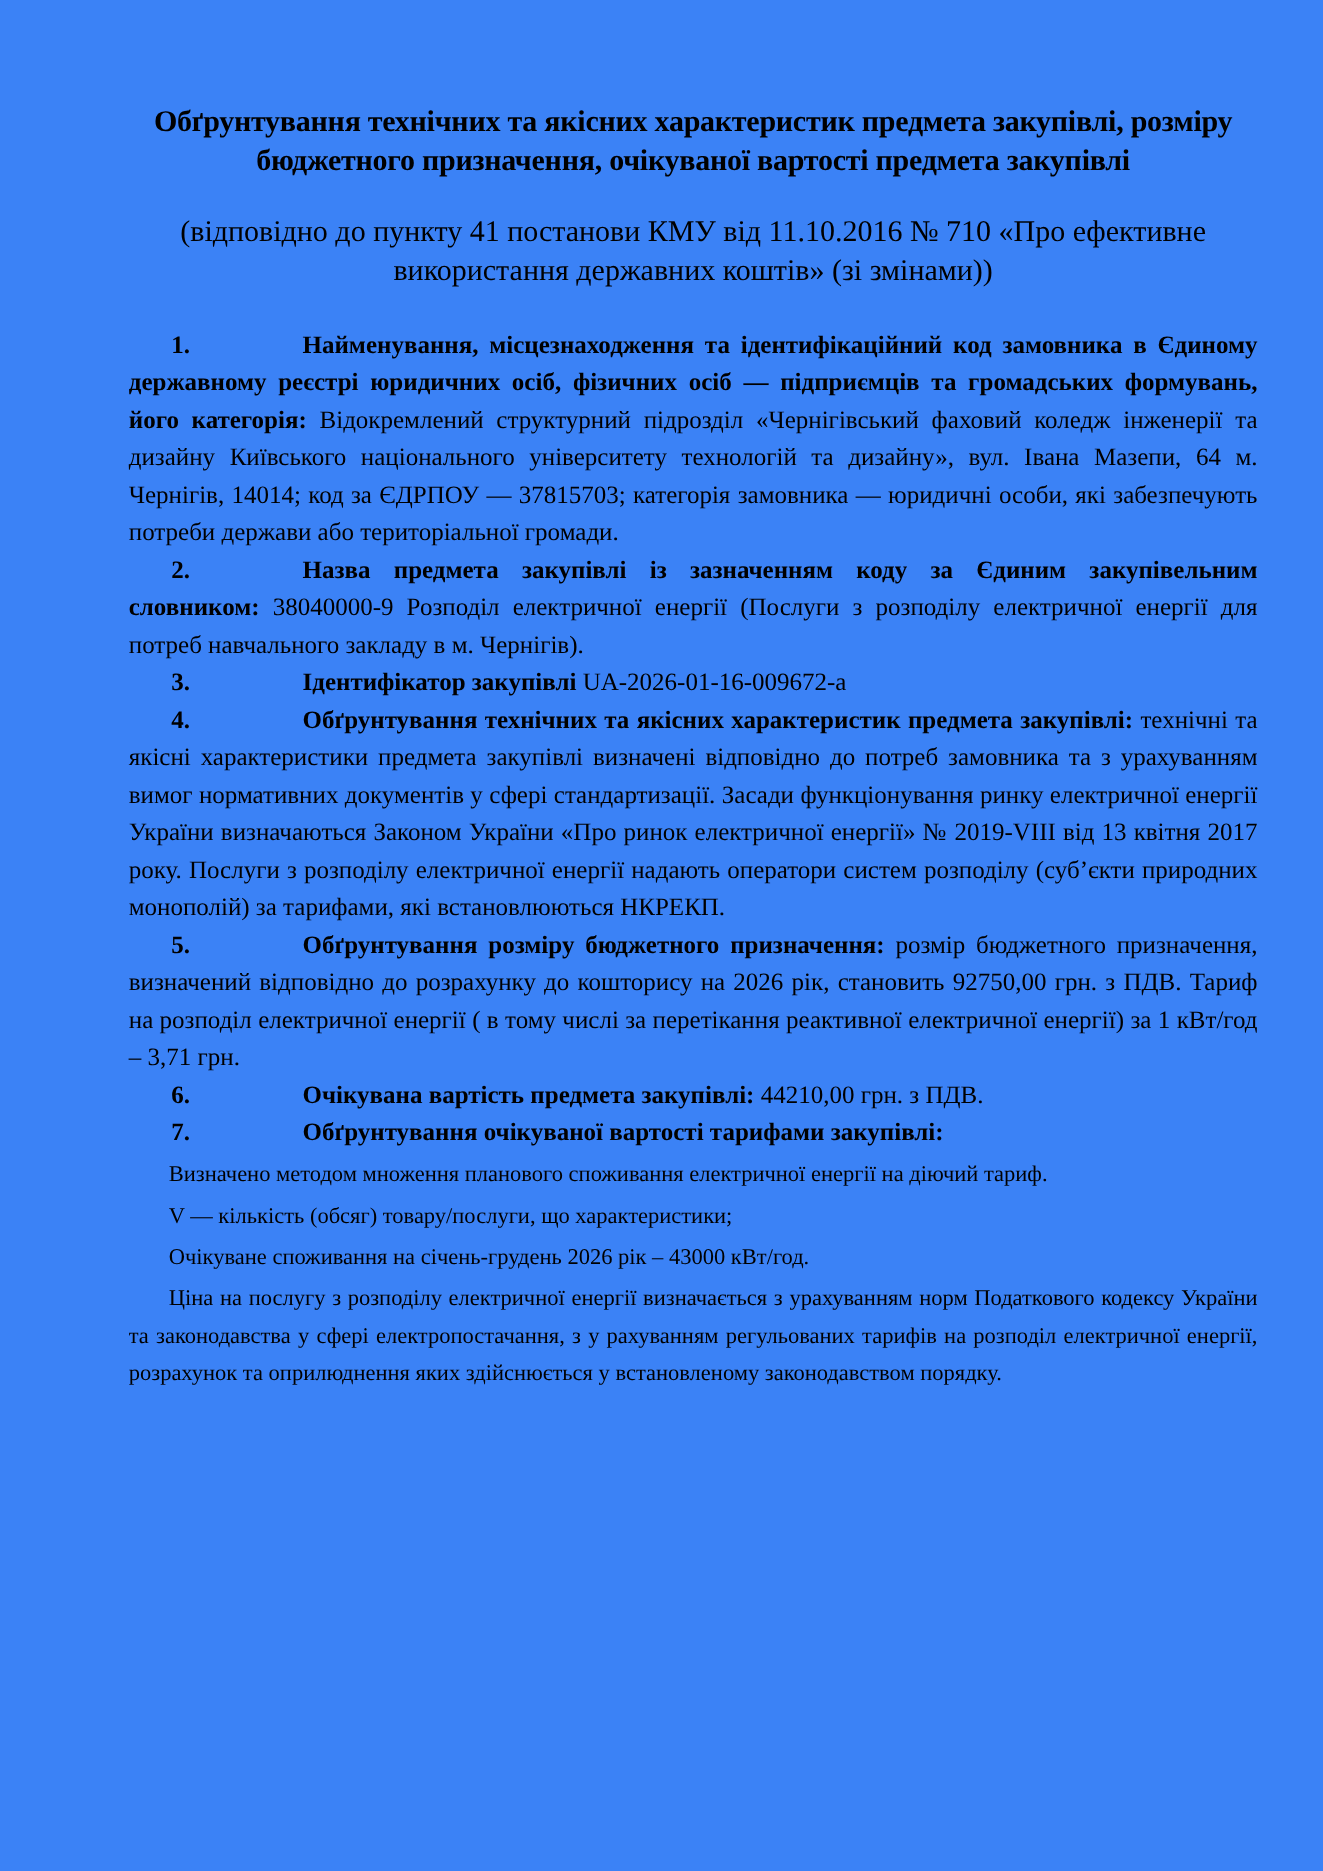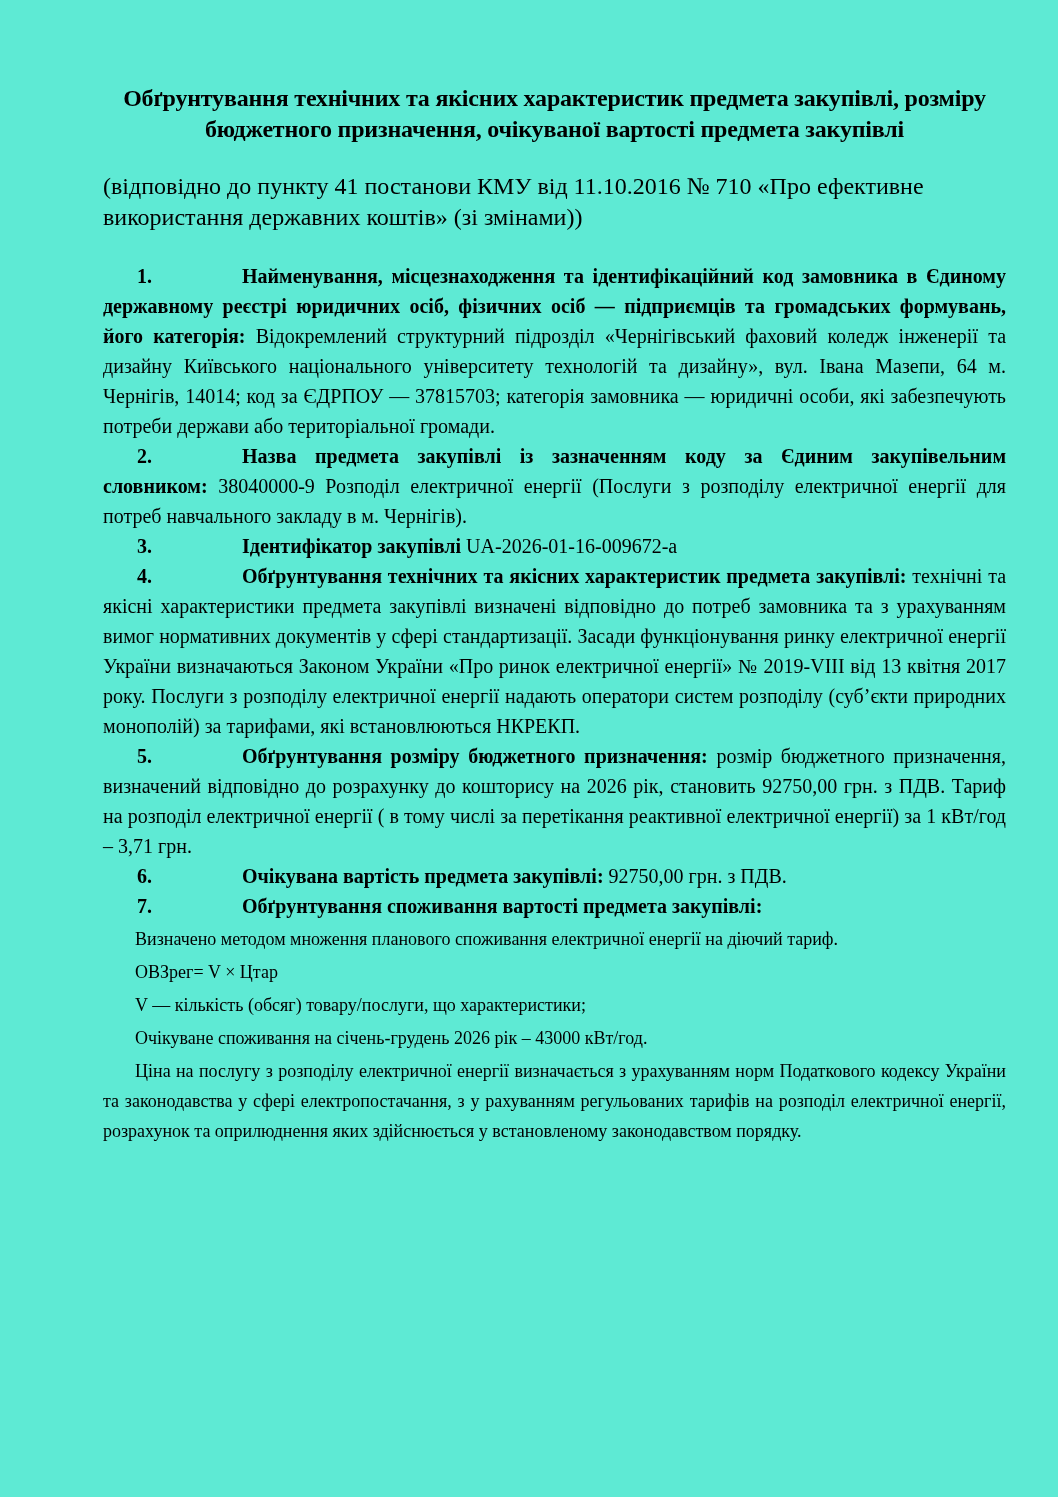--- a/index.html
+++ b/index.html
@@ -1,31 +1,31 @@
 <!DOCTYPE html>
 <html lang="uk"><head>
 <meta charset="utf-8">
 <style>
   html,body{margin:0;padding:0;background:#ffffff;}
   .page{
     position:relative;
     width:1058px;height:1497px;
-    background:#5eead4;color:#000000;
+    background:#3b82f6;color:#000000;
     font-family:"Liberation Serif","DejaVu Serif",serif;
     overflow:hidden;
   }
   .content{position:absolute;left:103px;top:83px;width:903px;}
   .doc-title{
     margin:0 0 26px 0;
     font-weight:bold;text-align:center;
     font-size:24px;line-height:31px;letter-spacing:-0.2px;
   }
   .doc-subtitle{
     margin:0 0 28px 0;
-    font-size:24px;line-height:31px;
+    text-align:center;font-size:24px;line-height:31px;
   }
   .item{
     margin:0;text-align:justify;
     font-size:20px;line-height:30px;text-indent:34px;
   }
   .item .num{
     display:inline-block;width:105px;
     font-weight:bold;text-indent:0;
   }
   .lbl{font-weight:bold;}
@@ -48,24 +48,23 @@
     <p class="item"><span class="num">1.</span><b class="lbl">Найменування, місцезнаходження та ідентифікаційний код замовника в Єдиному державному реєстрі юридичних осіб, фізичних осіб — підприємців та громадських формувань, його категорія:</b> <span>Відокремлений структурний підрозділ «Чернігівський фаховий коледж інженерії та дизайну Київського національного університету технологій та дизайну», вул. Івана Мазепи, 64 м. Чернігів, 14014; код за ЄДРПОУ — 37815703; категорія замовника — юридичні особи, які забезпечують потреби держави або територіальної громади.</span></p>
 
     <p class="item"><span class="num">2.</span><b class="lbl">Назва предмета закупівлі із зазначенням коду за Єдиним закупівельним словником:</b> <span>38040000-9 Розподіл електричної енергії (Послуги з розподілу електричної енергії для потреб навчального закладу в м. Чернігів).</span></p>
 
     <p class="item"><span class="num">3.</span><b class="lbl">Ідентифікатор закупівлі</b> <span class="proc-id">UA-2026-01-16-009672-a</span></p>
 
     <p class="item"><span class="num">4.</span><b class="lbl">Обґрунтування технічних та якісних характеристик предмета закупівлі:</b> <span>технічні та якісні характеристики предмета закупівлі визначені відповідно до потреб замовника та з урахуванням вимог нормативних документів у сфері стандартизації. Засади функціонування ринку електричної енергії України визначаються Законом України «Про ринок електричної енергії» № 2019-VIII від 13 квітня 2017 року. Послуги з розподілу електричної енергії надають оператори систем розподілу (суб’єкти природних монополій) за тарифами, які встановлюються НКРЕКП.</span></p>
 
     <p class="item"><span class="num">5.</span><b class="lbl">Обґрунтування розміру бюджетного призначення:</b> <span>розмір бюджетного призначення, визначений відповідно до розрахунку до кошторису на 2026 рік, становить 92750,00 грн. з ПДВ. Тариф на розподіл електричної енергії ( в тому числі за перетікання реактивної електричної енергії) за 1 кВт/год – 3,71 грн.</span></p>
 
-    <p class="item"><span class="num">6.</span><b class="lbl">Очікувана вартість предмета закупівлі:</b> <span>92750,00 грн. з ПДВ.</span></p>
+    <p class="item"><span class="num">6.</span><b class="lbl">Очікувана вартість предмета закупівлі:</b> <span>44210,00 грн. з ПДВ.</span></p>
 
-    <p class="item"><span class="num">7.</span><b class="lbl">Обґрунтування споживання вартості предмета закупівлі:</b></p>
+    <p class="item"><span class="num">7.</span><b class="lbl">Обґрунтування очікуваної вартості тарифами закупівлі:</b></p>
 
     <p class="para">Визначено методом множення планового споживання електричної енергії на діючий тариф.</p>
-    <p class="para">ОВЗрег= V × Цтар</p>
     <p class="para">V — кількість (обсяг) товару/послуги, що характеристики;</p>
     <p class="para">Очікуване споживання на січень-грудень 2026 рік – 43000 кВт/год.</p>
     <p class="para">Ціна на послугу з розподілу електричної енергії визначається з урахуванням норм Податкового кодексу України та законодавства у сфері електропостачання, з у рахуванням регульованих тарифів на розподіл електричної енергії, розрахунок та оприлюднення яких здійснюється у встановленому законодавством порядку.</p>
 
   </div>
 </div>
 
 </body></html>

